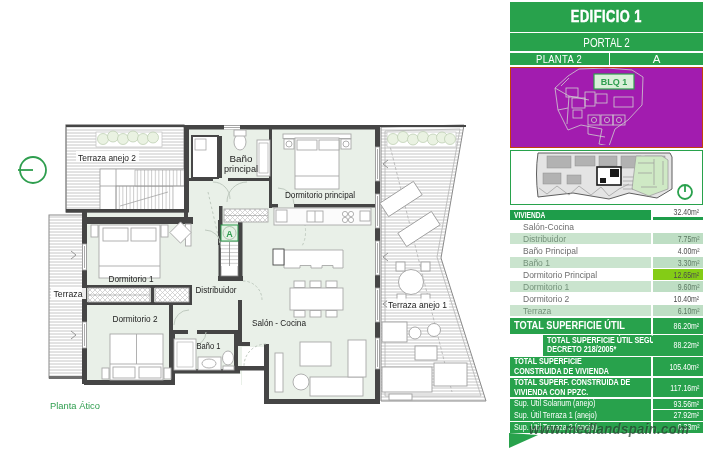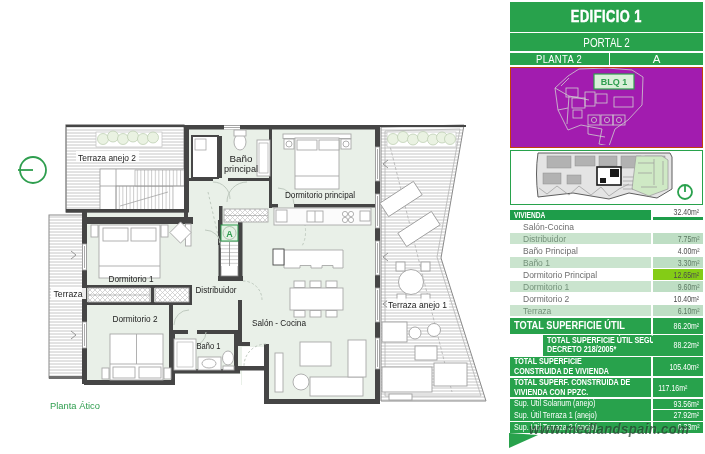--- a/index.html
+++ b/index.html
@@ -423,21 +423,21 @@
     </div>
     <div class="abs" style="left:510px;top:357px;width:141px;height:19px;background:#28a24c;color:#fff;font-size:8.5px;font-weight:bold;display:flex;align-items:center;padding-left:4px;box-sizing:border-box;line-height:9.5px;">
       <span style="display:inline-block;transform:scaleX(0.84);transform-origin:left center;white-space:nowrap;">TOTAL SUPERFICIE<br>CONSTRUIDA DE VIVIENDA</span>
     </div>
     <div class="abs" style="left:652.5px;top:357px;width:50.5px;height:19px;background:#28a24c;color:#fff;font-size:8.5px;display:flex;align-items:center;justify-content:flex-end;padding-right:4px;box-sizing:border-box;">
       <span style="display:inline-block;transform:scaleX(0.82);transform-origin:right center;">105.40m²</span>
     </div>
     <div class="abs" style="left:510px;top:378px;width:141px;height:19px;background:#28a24c;color:#fff;font-size:8.5px;font-weight:bold;display:flex;align-items:center;padding-left:4px;box-sizing:border-box;line-height:9.5px;">
       <span style="display:inline-block;transform:scaleX(0.84);transform-origin:left center;white-space:nowrap;">TOTAL SUPERF. CONSTRUIDA DE<br>VIVIENDA CON PPZC.</span>
     </div>
-    <div class="abs" style="left:652.5px;top:378px;width:50.5px;height:19px;background:#28a24c;color:#fff;font-size:8.5px;display:flex;align-items:center;justify-content:flex-end;padding-right:16px;box-sizing:border-box;">
+    <div class="abs" style="left:652.5px;top:378px;width:50.5px;height:19px;background:#28a24c;color:#fff;font-size:8.5px;display:flex;align-items:center;justify-content:flex-end;padding-right:4px;box-sizing:border-box;">
       <span style="display:inline-block;transform:scaleX(0.82);transform-origin:right center;">117.16m²</span>
     </div>
     <div class="abs" style="left:510px;top:398.5px;width:141px;height:15px;background:#28a24c;color:#fff;font-size:8.5px;font-weight:normal;display:flex;align-items:flex-start;padding-left:4px;box-sizing:border-box;line-height:9.5px;">
       <span style="display:inline-block;transform:scaleX(0.84);transform-origin:left center;white-space:nowrap;">Sup. Útil Solarium (anejo)</span>
     </div>
     <div class="abs" style="left:652.5px;top:398.5px;width:50.5px;height:10px;background:#28a24c;color:#fff;font-size:8.5px;display:flex;align-items:center;justify-content:flex-end;padding-right:4px;box-sizing:border-box;">
       <span style="display:inline-block;transform:scaleX(0.82);transform-origin:right center;">93.56m²</span>
     </div>
     <div class="abs" style="left:510px;top:410px;width:141px;height:10.5px;background:#28a24c;color:#fff;font-size:8.5px;font-weight:normal;display:flex;align-items:center;padding-left:4px;box-sizing:border-box;line-height:9.5px;">
       <span style="display:inline-block;transform:scaleX(0.84);transform-origin:left center;white-space:nowrap;">Sup. Útil Terraza 1 (anejo)</span>

